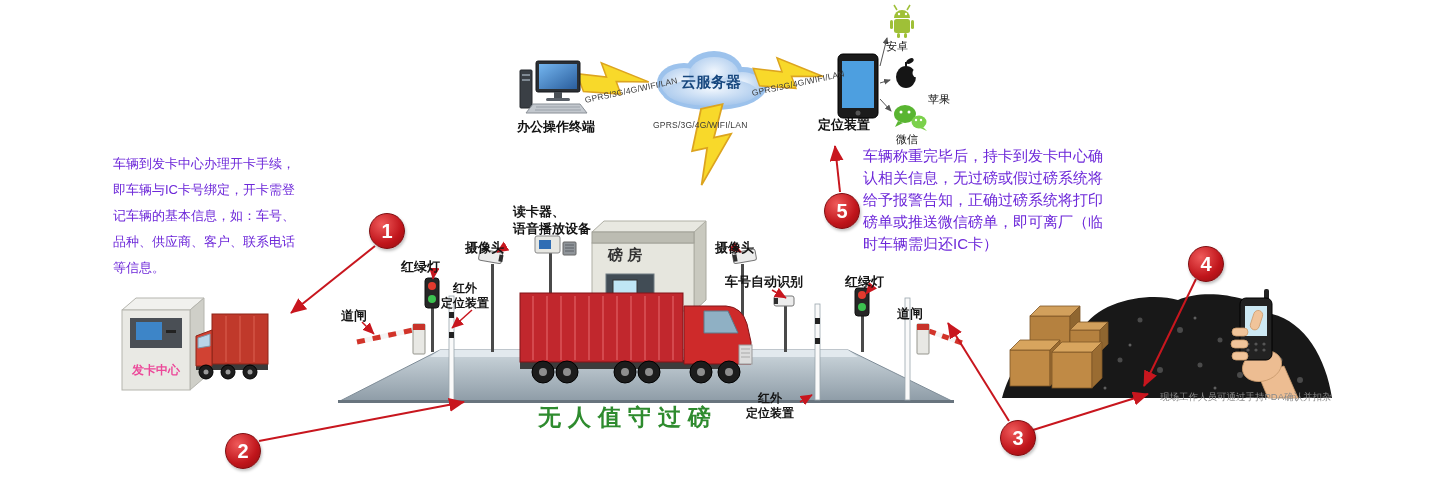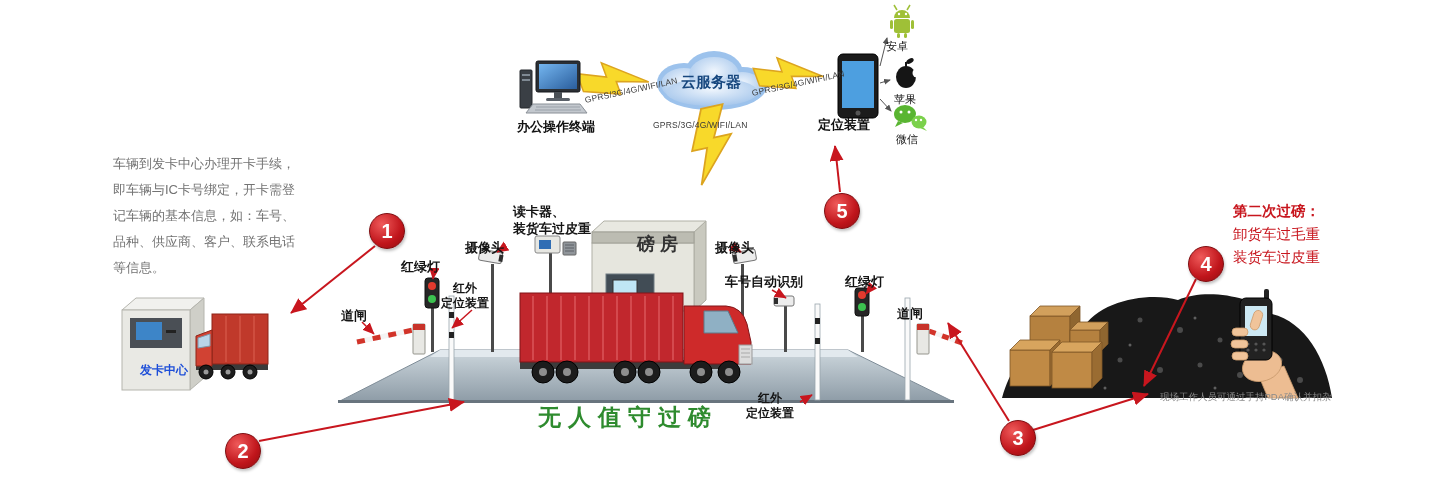--- a/index.html
+++ b/index.html
@@ -2,21 +2,21 @@
 <html><head>
 <meta charset="utf-8">
 <style>
   html,body{margin:0;padding:0;background:#fff;}
   .stage{position:relative;width:1440px;height:500px;background:#fff;overflow:hidden;
          font-family:"Liberation Sans","DejaVu Sans",sans-serif;}
   .art{position:absolute;left:0;top:0;}
   .ov{position:absolute;white-space:nowrap;}
   .ml{white-space:pre-line;}
   .lbl{font-weight:bold;color:#141414;font-size:13px;}
-  .red{color:#737373;}
+  .red{color:#6d28d9;}
   .gprs{font-size:8.5px;color:#3a3a3a;transform-origin:left center;letter-spacing:0.2px;}
   .numcircle{position:absolute;width:34px;height:34px;border-radius:50%;
      background:radial-gradient(circle at 35% 30%, #ef5a5a, #c0151b 60%, #8f0d10);
      border:1px solid #7e0c0f;color:#fff;font-weight:bold;font-size:20px;
      text-align:center;line-height:34px;box-shadow:1px 2px 3px rgba(0,0,0,.25);}
 </style>
 </head>
 <body>
 
 <div class="stage">
@@ -333,58 +333,58 @@
 <div class="ov" style="left:672px;top:73px;width:78px;text-align:center;font-weight:bold;font-size:15px;color:#17477e">云服务器</div>
 
 <div class="ov" style="left:494px;top:118px;width:124px;text-align:center;font-weight:bold;font-size:13px;color:#111">办公操作终端</div>
 <div class="ov" style="left:804px;top:116px;width:80px;text-align:center;font-weight:bold;font-size:13px;color:#111">定位装置</div>
 
 <div class="ov gprs" style="left:585px;top:95px;transform:rotate(-12deg)">GPRS/3G/4G/WIFI/LAN</div>
 <div class="ov gprs" style="left:653px;top:120px">GPRS/3G/4G/WIFI/LAN</div>
 <div class="ov gprs" style="left:752px;top:88px;transform:rotate(-12deg)">GPRS/3G/4G/WIFI/LAN</div>
 
 <div class="ov" style="left:886px;top:39px;width:36px;font-size:11px;color:#111">安卓</div>
-<div class="ov" style="left:880px;top:92px;width:36px;text-align:right;font-size:11px;color:#111">苹果</div>
+<div class="ov" style="left:928px;top:92px;width:36px;text-align:left;font-size:11px;color:#111">苹果</div>
 <div class="ov" style="left:896px;top:132px;width:36px;text-align:left;font-size:11px;color:#111">微信</div>
 
 <div class="ov ml red" style="left:113px;top:151px;font-size:13px;line-height:26px">车辆到发卡中心办理开卡手续，
 即车辆与IC卡号绑定，开卡需登
 记车辆的基本信息，如：车号、
 品种、供应商、客户、联系电话
 等信息。</div>
 
-
-<div class="ov" style="left:1233px;top:200px;font-size:14.5px;line-height:23px;color:#c8161e">
-  <div style="font-weight:bold">第二次过磅：</div>
-  <div class="ml">卸货车过毛重
-装货车过皮重</div>
-</div>
+<div class="ov ml red" style="left:863px;top:145px;font-size:15px;line-height:22px">车辆称重完毕后，持卡到发卡中心确
+认相关信息，无过磅或假过磅系统将
+给予报警告知，正确过磅系统将打印
+磅单或推送微信磅单，即可离厂（临
+时车辆需归还IC卡）</div>
+
 
 
 
 <div class="ov" style="left:1160px;top:391px;font-size:9.5px;color:#8a8a8a">现场工作人员可通过手持PDA确认并扣杂</div>
 
 <div class="ov" style="left:538px;top:402px;color:#2e8b2e;font-weight:bold;font-size:23px;letter-spacing:7px">无人值守过磅</div>
 
 <div class="ov lbl" style="left:341px;top:307px">道闸</div>
 <div class="ov lbl" style="left:401px;top:258px">红绿灯</div>
 <div class="ov lbl" style="left:465px;top:239px">摄像头</div>
 <div class="ov lbl ml" style="left:437px;top:281px;width:56px;text-align:center;font-size:12px;line-height:15px">红外
 定位装置</div>
 <div class="ov lbl ml" style="left:513px;top:203px;line-height:17px">读卡器、
-装货车过皮重</div>
-<div class="ov lbl" style="left:608px;top:232px;width:70px;text-align:right;font-size:18px;color:#333">磅 房</div>
+语音播放设备</div>
+<div class="ov lbl" style="left:608px;top:246px;width:70px;text-align:left;font-size:15px;color:#333">磅 房</div>
 <div class="ov lbl" style="left:715px;top:239px">摄像头</div>
 <div class="ov lbl" style="left:725px;top:273px">车号自动识别</div>
 <div class="ov lbl" style="left:845px;top:273px">红绿灯</div>
 <div class="ov lbl" style="left:897px;top:305px">道闸</div>
 <div class="ov lbl ml" style="left:742px;top:391px;width:56px;text-align:center;font-size:12px;line-height:15px">红外
 定位装置</div>
 
-<div class="ov" style="left:124px;top:362px;width:64px;text-align:right;font-weight:bold;font-size:12px;color:#1d4ed8">发卡中心</div>
+<div class="ov" style="left:124px;top:362px;width:64px;text-align:center;font-weight:bold;font-size:12px;color:#ec4899">发卡中心</div>
 
 <div class="numcircle" style="left:369px;top:213px">1</div>
 <div class="numcircle" style="left:225px;top:433px">2</div>
 <div class="numcircle" style="left:1000px;top:420px">3</div>
 <div class="numcircle" style="left:1188px;top:246px">4</div>
 <div class="numcircle" style="left:824px;top:193px">5</div>
 
 </div>
 
 </body></html>

